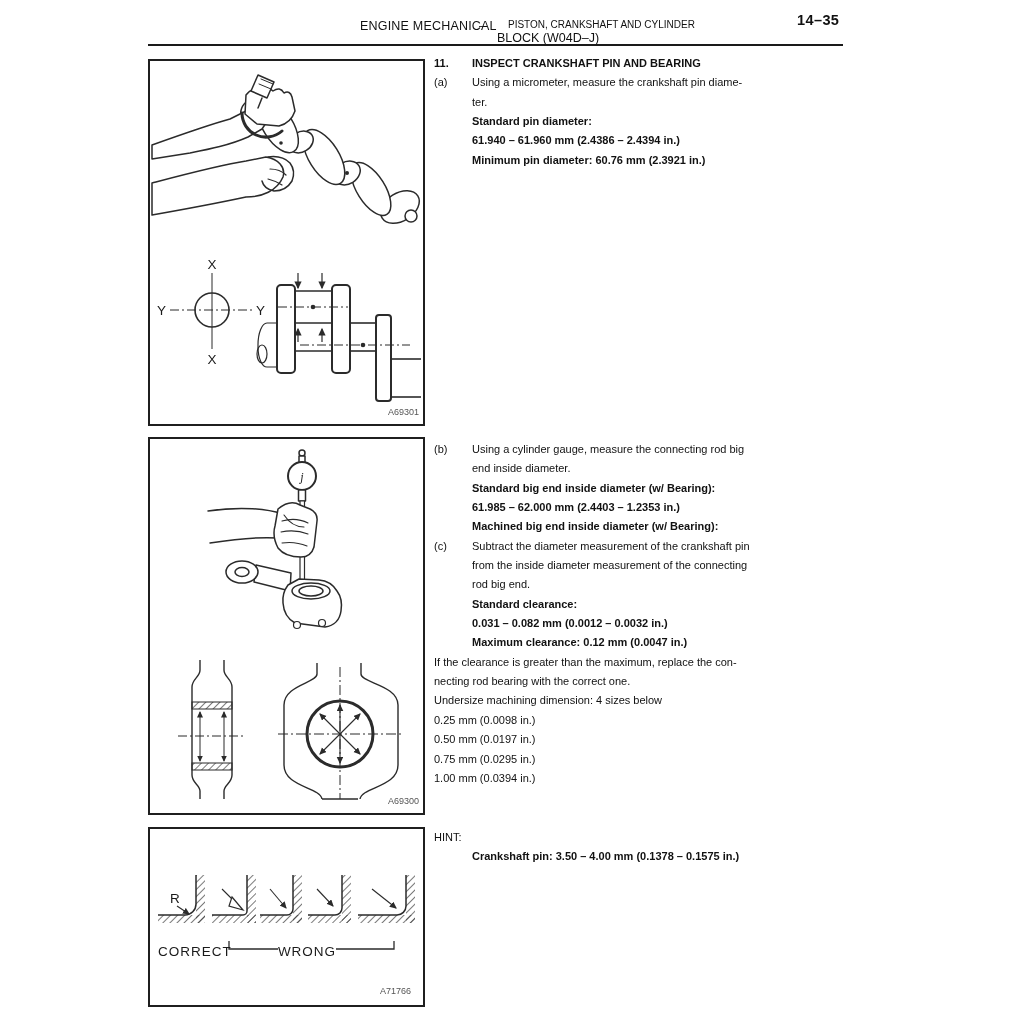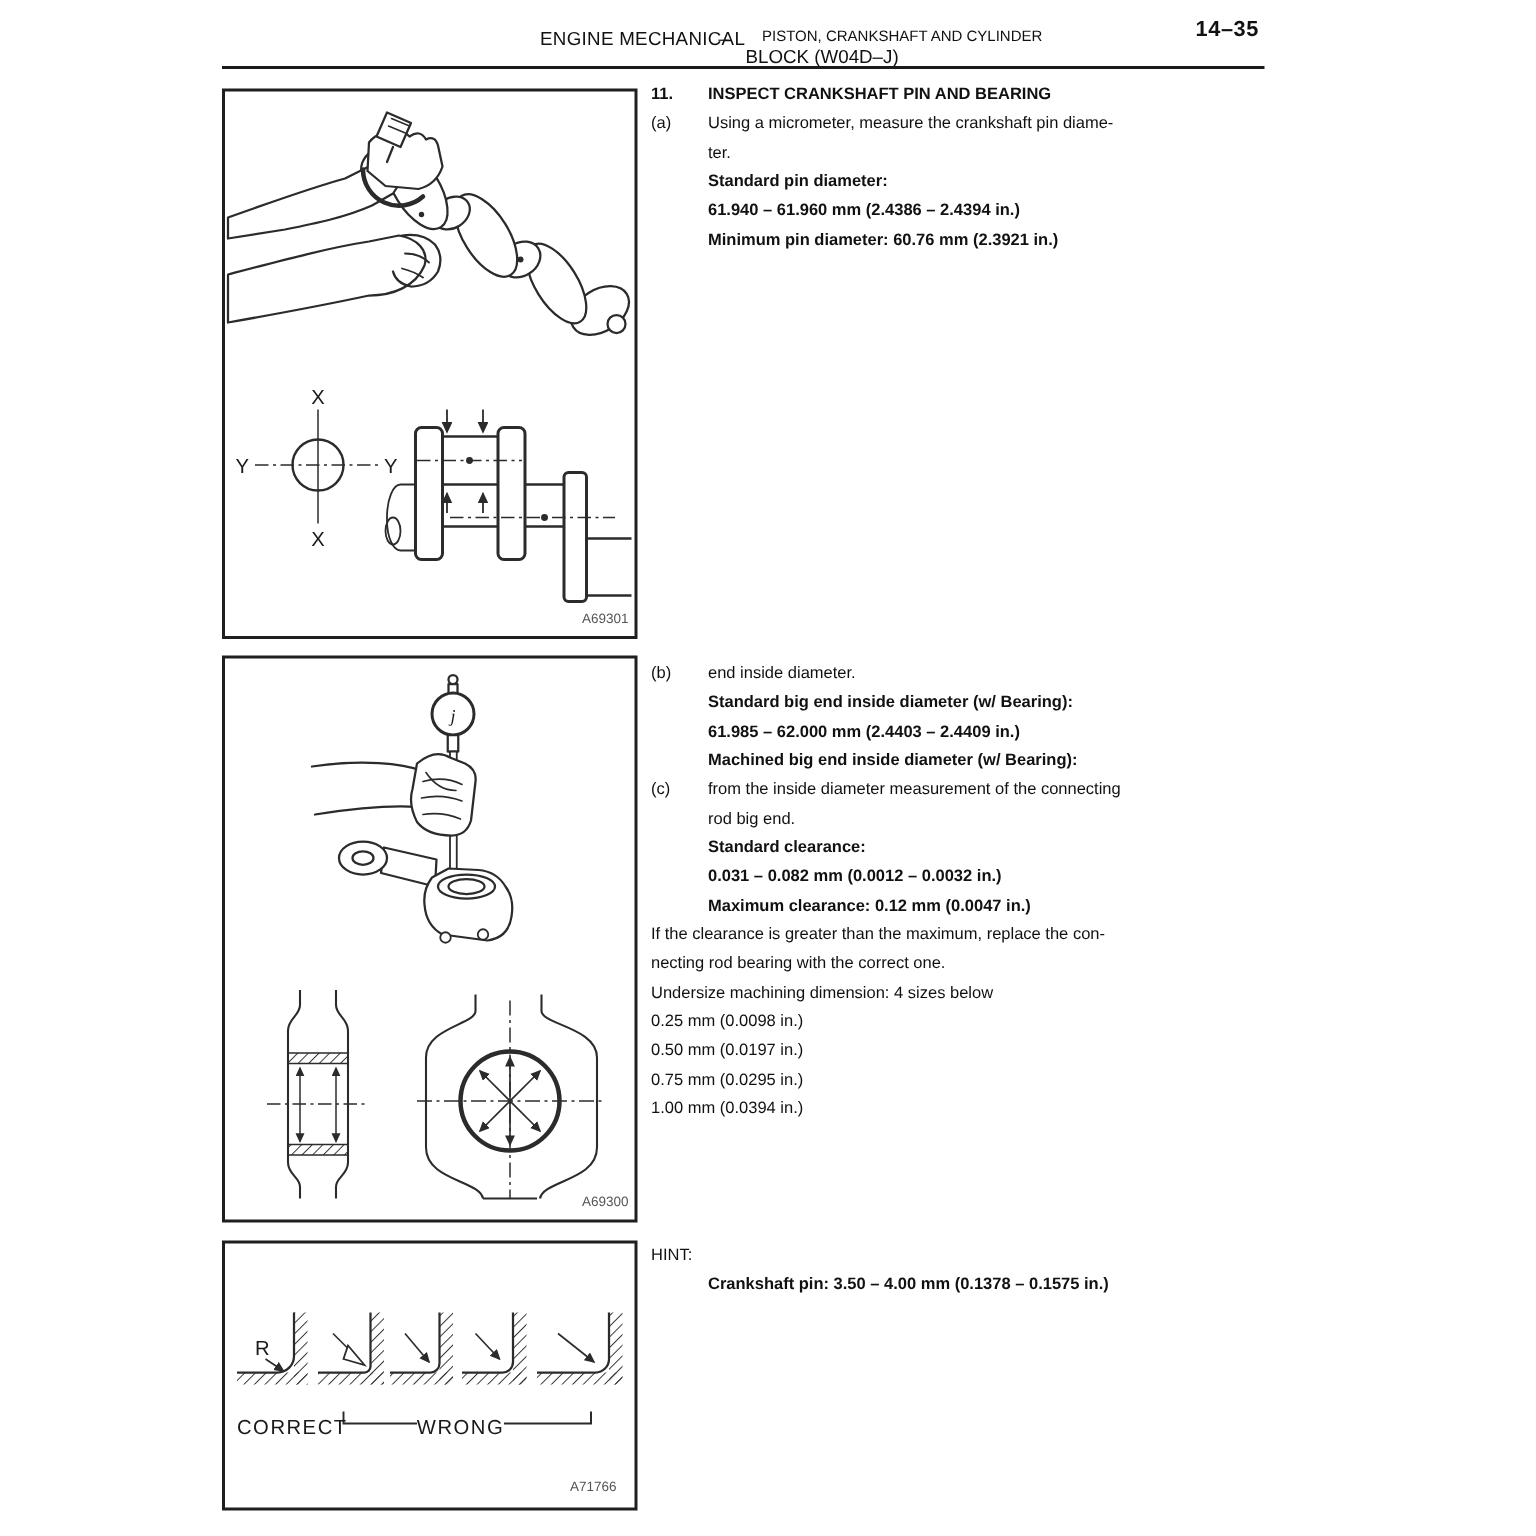--- a/index.html
+++ b/index.html
@@ -217,26 +217,26 @@
   <div>
     <div id="colA" class="tcol">
         <div class="tline step"><span class="lbl">11.</span><span>INSPECT CRANKSHAFT PIN AND BEARING</span></div>
         <div class="tline body"><span class="lbl">(a)</span><span>Using a micrometer, measure the crankshaft pin diame-</span></div>
         <div class="tline body"><span>ter.</span></div>
         <div class="tline spec"><span>Standard pin diameter:</span></div>
         <div class="tline spec"><span>61.940 – 61.960 mm (2.4386 – 2.4394 in.)</span></div>
         <div class="tline spec"><span>Minimum pin diameter: 60.76 mm (2.3921 in.)</span></div>
       </div>
     <div id="colB" class="tcol">
-        <div class="tline body"><span class="lbl">(b)</span></div>
+        <div class="tline body"><span class="lbl">(b)</span><span>Using a cylinder gauge, measure the connecting rod big</span></div>
         <div class="tline body"><span>end inside diameter.</span></div>
         <div class="tline spec"><span>Standard big end inside diameter (w/ Bearing):</span></div>
-        <div class="tline spec"><span>61.985 – 62.000 mm (2.4403 – 2.4409 in.)</span></div>
+        <div class="tline spec"><span>61.985 – 62.000 mm (2.4403 – 1.2353 in.)</span></div>
         <div class="tline spec"><span>Machined big end inside diameter (w/ Bearing):</span></div>
-        <div class="tline body"><span class="lbl">(c)</span></div>
+        <div class="tline body"><span class="lbl">(c)</span><span>Subtract the diameter measurement of the crankshaft pin</span></div>
         <div class="tline body"><span>from the inside diameter measurement of the connecting</span></div>
         <div class="tline body"><span>rod big end.</span></div>
         <div class="tline spec"><span>Standard clearance:</span></div>
         <div class="tline spec"><span>0.031 – 0.082 mm (0.0012 – 0.0032 in.)</span></div>
         <div class="tline spec"><span>Maximum clearance: 0.12 mm (0.0047 in.)</span></div>
         <div class="tline plain"><span>If the clearance is greater than the maximum, replace the con-</span></div>
         <div class="tline plain"><span>necting rod bearing with the correct one.</span></div>
         <div class="tline plain"><span>Undersize machining dimension: 4 sizes below</span></div>
         <div class="tline plain"><span>0.25 mm (0.0098 in.)</span></div>
         <div class="tline plain"><span>0.50 mm (0.0197 in.)</span></div>

